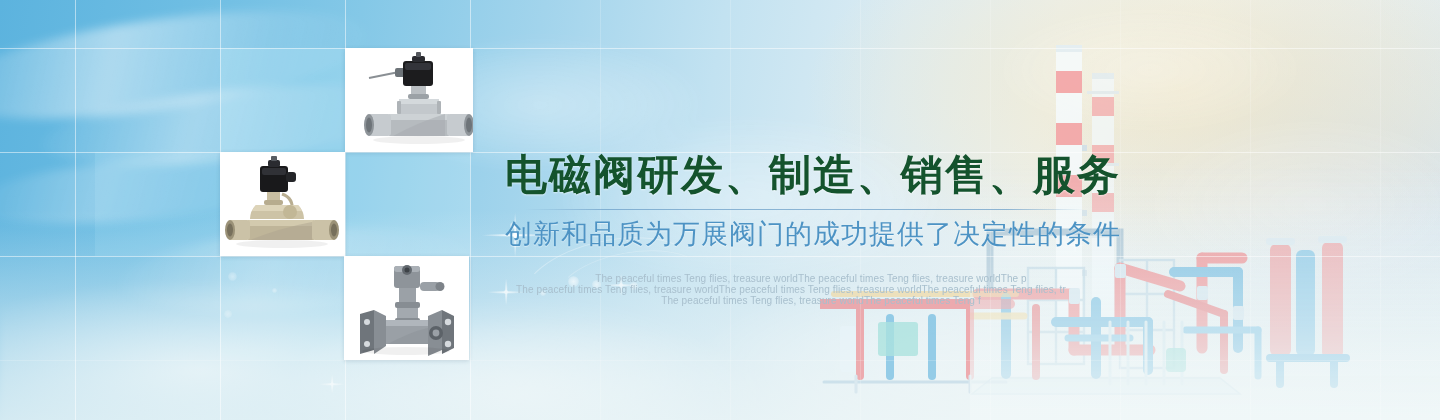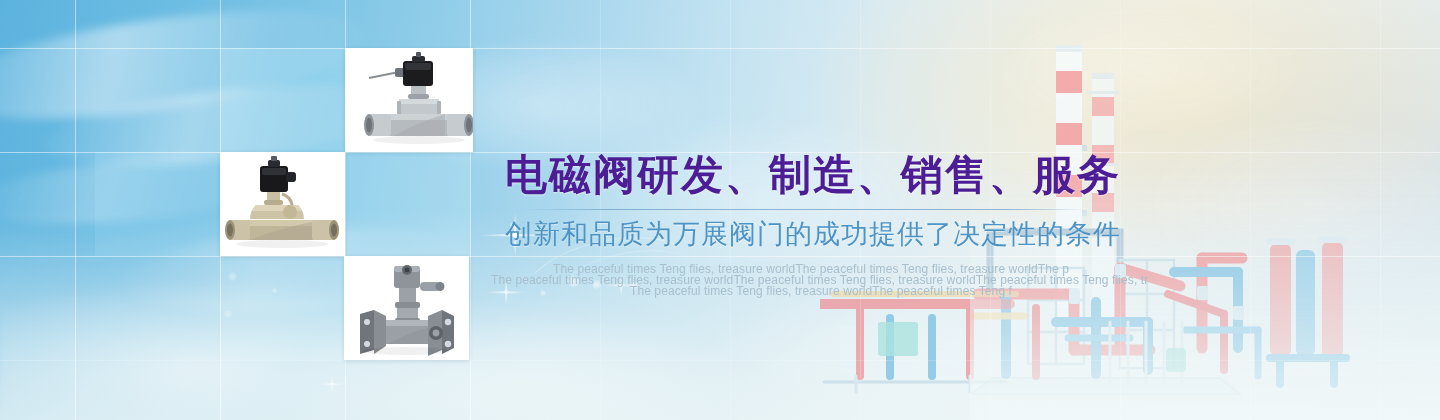--- a/index.html
+++ b/index.html
@@ -97,43 +97,43 @@
     box-shadow:0 1px 4px rgba(40,80,110,.18);
   }
   .card svg { display:block; }
 
   
   .copy { position:absolute; left:505px; top:150px; width:600px; text-align:center; }
   .headline {
     font-size:42px;
     font-weight:700;
     letter-spacing:2px;
-    color:#4c1d95;
+    color:#14532d;
     line-height:1.18;
     text-shadow:0 1px 2px rgba(255,255,255,.55);
     white-space:nowrap;
   }
   .divider {
     width:560px; height:1px;
     margin:9px auto 8px auto;
     background:linear-gradient(90deg, rgba(120,170,205,0) 0%, rgba(110,160,200,.75) 14%, rgba(110,160,200,.75) 86%, rgba(120,170,205,0) 100%);
   }
   .subline {
     font-size:27px;
     font-weight:400;
     letter-spacing:1px;
     color:#4d93c4;
     line-height:1.25;
     text-shadow:0 1px 1px rgba(255,255,255,.5);
     white-space:nowrap;
   }
   .fineprint {
-    margin-top:13px;
+    margin-top:22px;
     color:#a8bfcd;
-    font-size:12px;
+    font-size:10px;
     line-height:11px;
     letter-spacing:.1px;
   }
   .fineprint div { white-space:nowrap; }
   .fp1 { transform:translateX(6px); }
   .fp2 { transform:translateX(-14px); }
   .fp3 { transform:translateX(16px); }
 
   
   .spark { position:absolute; pointer-events:none; }

